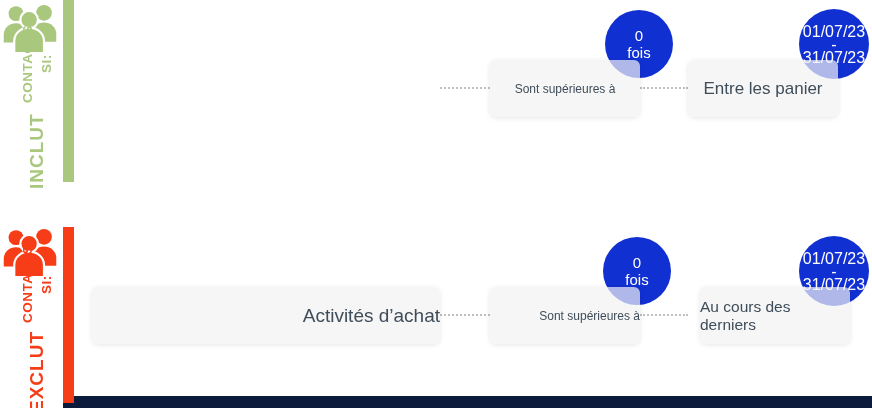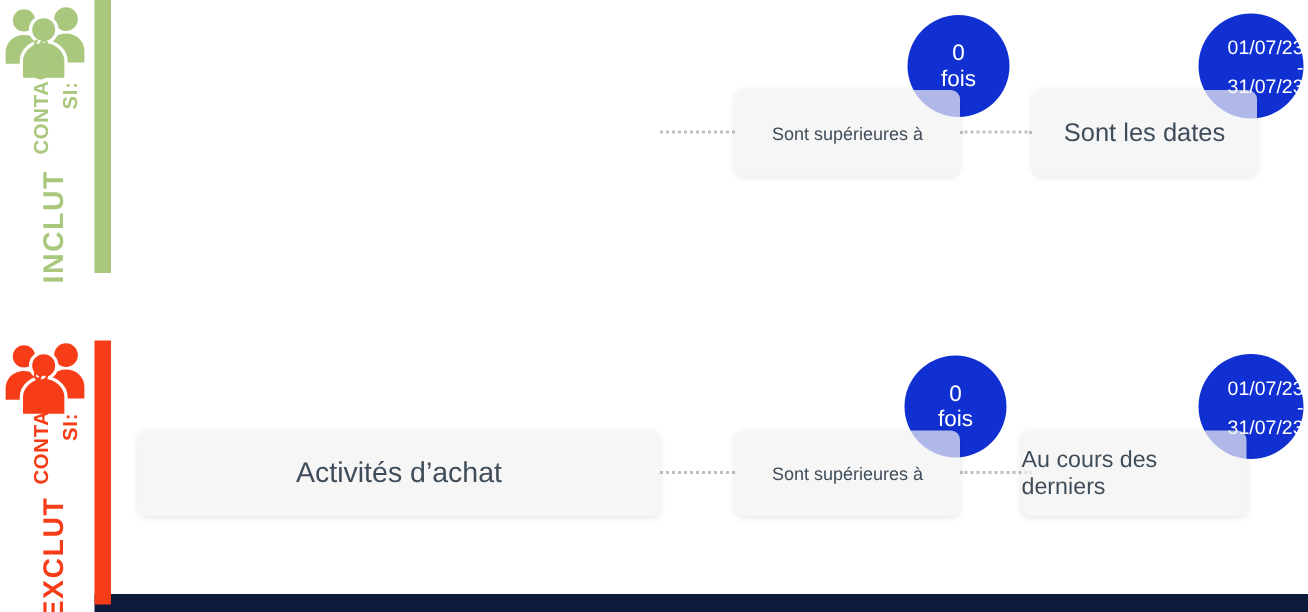--- a/index.html
+++ b/index.html
@@ -31,38 +31,38 @@
   .people svg{width:100%;height:100%;}
   .people.include svg *{fill:var(--green);}
   .people.exclude svg *{fill:var(--red);}
   .people svg .front{stroke:#ffffff;stroke-width:2.5;}
 
   
   .node{position:absolute;height:57px;background:rgba(242,242,242,0.7);
         border-radius:6px;box-shadow:0 1px 5px rgba(0,0,0,0.10);
         display:flex;align-items:center;justify-content:center;
         color:var(--slate);z-index:2;}
-  .r1{top:60px;} .r2{top:287px;}
+  .r1{top:60px;} .r2{top:287px;justify-content:flex-end;}
   .n1{left:92px;width:348px;font-size:19px;}
   .n2{left:490px;width:150px;font-size:12px;}
   .n3{left:688px;width:150px;font-size:17px;}
-  .n3b{left:681px;width:150px;font-size:15.5px;}
+  .n3b{left:700px;width:150px;font-size:15.5px;}
 
   
   .conn{position:absolute;border-top:2px dotted var(--dot);z-index:1;}
   .c1{left:440px;width:50px;}
   .c2{left:640px;width:48px;}
   .cr1{top:87px;} .cr2{top:314px;}
 
   
   .badge{position:absolute;border-radius:50%;background:var(--blue);
          color:#ffffff;display:flex;flex-direction:column;
          align-items:center;justify-content:center;text-align:center;z-index:1;}
   .badge-count{width:68px;height:68px;font-size:15px;line-height:17px;}
-  .badge-dates{width:70px;height:70px;font-size:13px;line-height:13px;align-items:flex-end;}
+  .badge-dates{width:70px;height:70px;font-size:16px;line-height:13px;}
   .bc1{left:605px;top:10px;}  .bd1{left:799px;top:9px;}
   .bc2{left:603px;top:237px;} .bd2{left:799px;top:236px;}
 
   
   .footer-bar{position:absolute;left:63px;top:396px;width:809px;height:12px;
               background:var(--navy);z-index:3;}
 </style>
 </head>
 <body>
 
@@ -93,21 +93,21 @@
     <span>-</span>
     <span>31/07/23</span>
   </div>
 
   <div class="conn c1 cr1"></div>
   <div class="node n2 r1">
     <span>Sont supérieures à</span>
   </div>
   <div class="conn c2 cr1"></div>
   <div class="node n3 r1">
-    <span>Sont les dates</span>
+    <span>Entre les panier</span>
   </div>
 
   <div class="people exclude">
     <svg viewBox="0 0 64 60" aria-hidden="true">
       <circle cx="16" cy="13" r="8.5"></circle>
       <circle cx="48" cy="12" r="9"></circle>
       <path d="M2 46 V37 A14 13 0 0 1 30 37 V46 Z"></path>
       <path d="M34 45 V36 A14 13 0 0 1 62 36 V45 Z"></path>
       <circle class="front" cx="31" cy="20" r="10"></circle>
       <path class="front" d="M14 58 V44 A17 15 0 0 1 48 44 V58 Z"></path>

